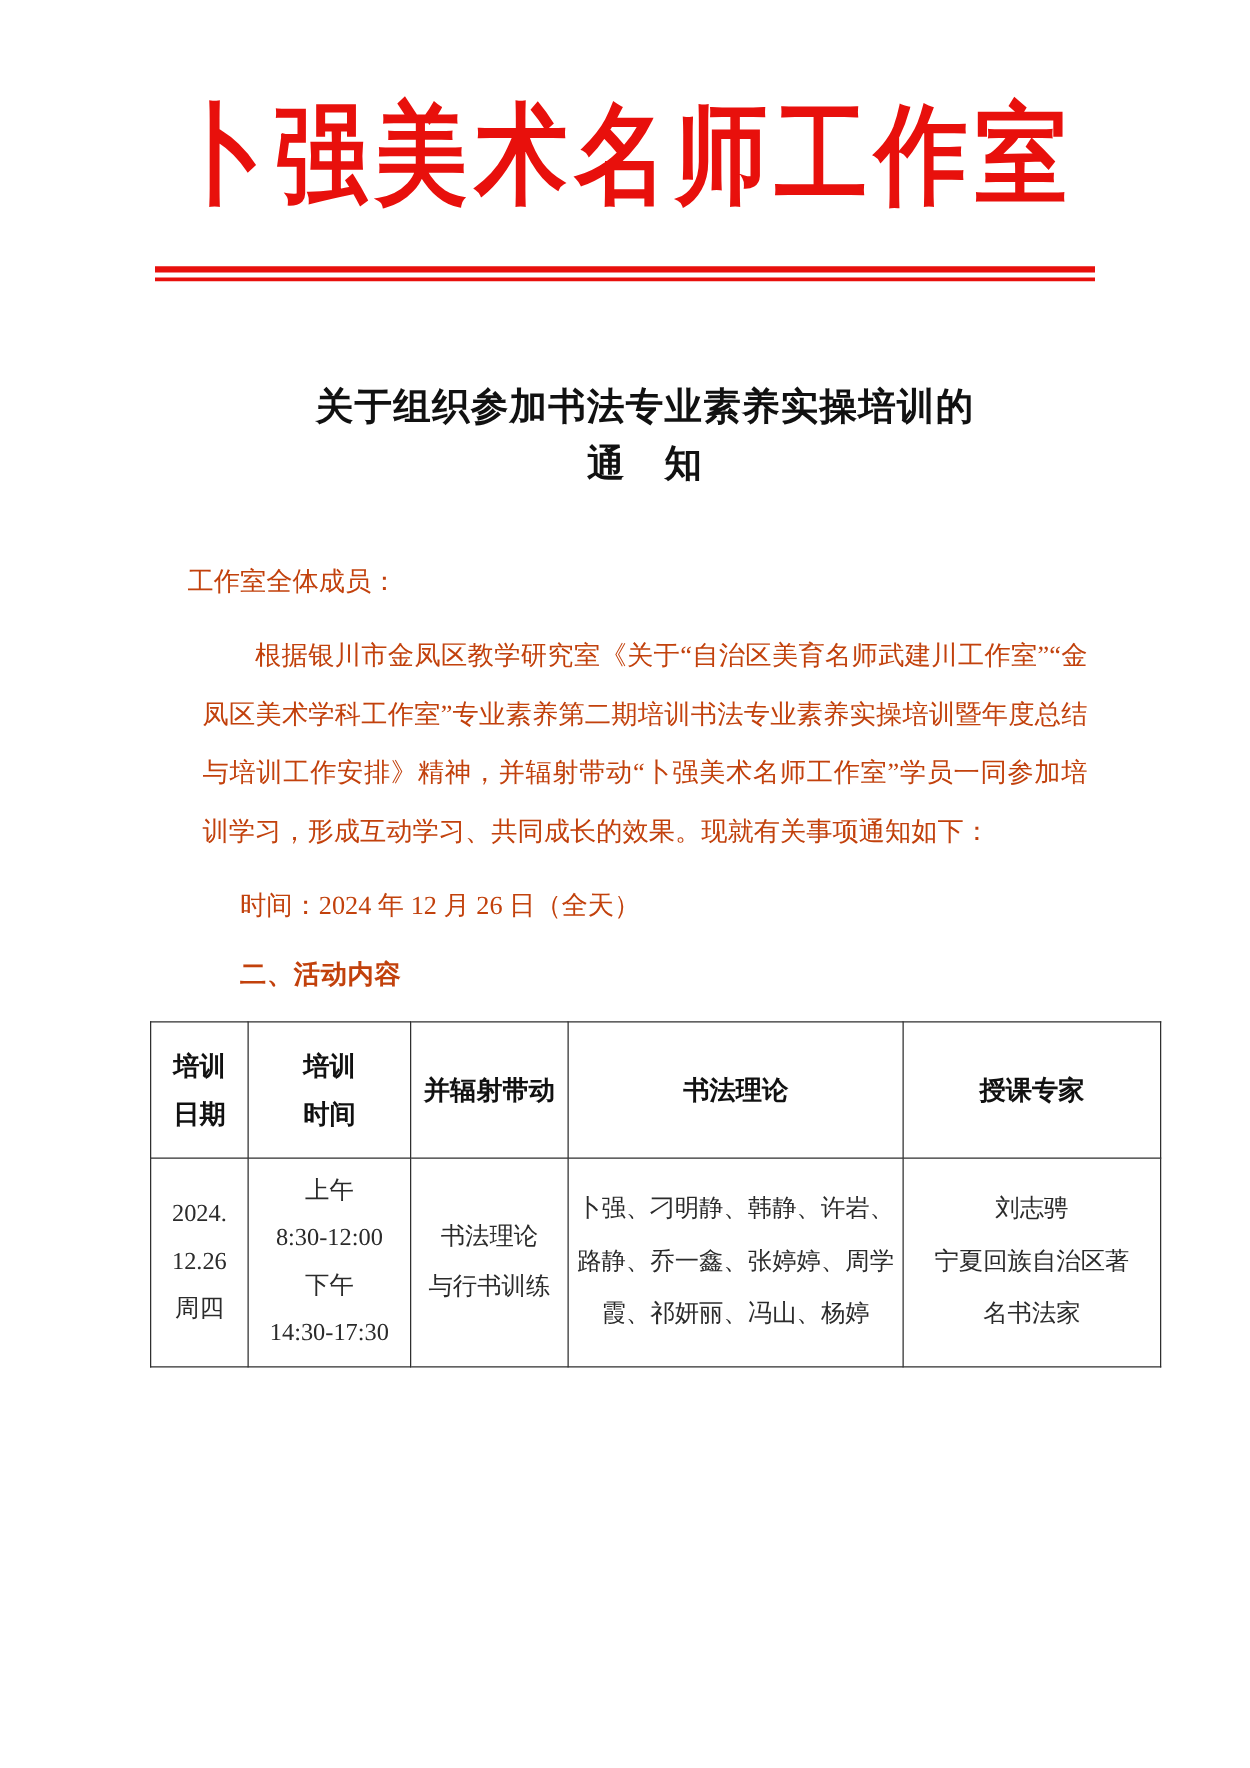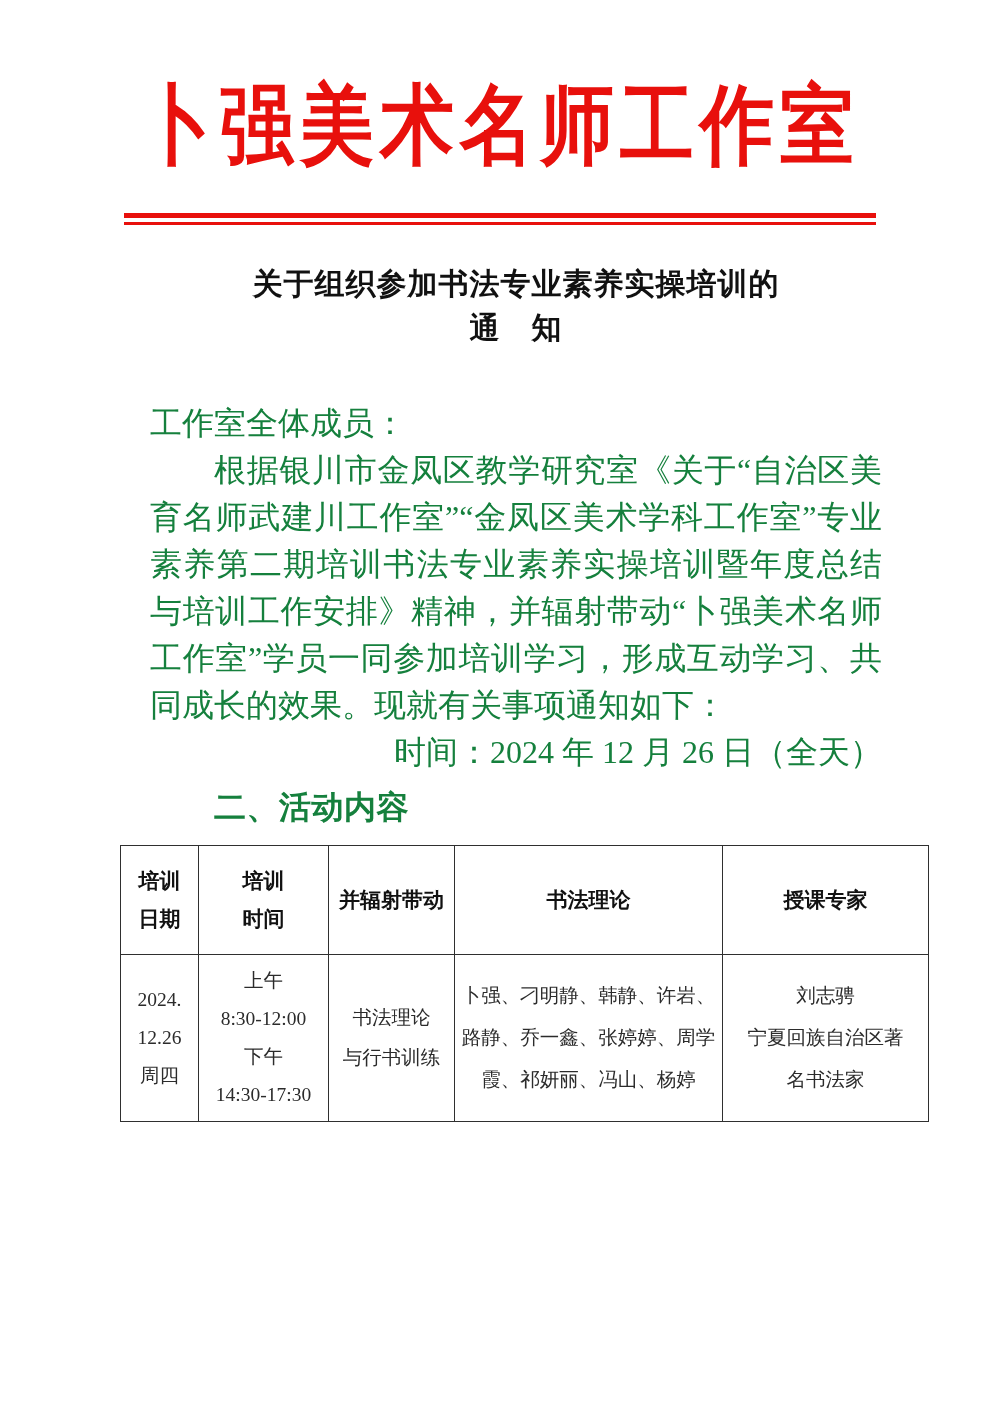--- a/index.html
+++ b/index.html
@@ -54,65 +54,64 @@
     height: 4px;
   }
   .rule-thin {
     height: 3px;
     background: #E8100C;
     width: 100%;
   }
 
   
   .doc-title {
-    margin-top: 36px;
+    margin-top: 78px;
     text-align: center;
     font-family: "Liberation Serif", "DejaVu Serif", serif;
     font-weight: 700;
     font-size: 30px;
     line-height: 1.55;
     letter-spacing: 1px;
     color: #111;
     padding-left: 32px;
   }
   .doc-title-line2 {
     letter-spacing: 1px;
-    font-family: Liberation Mono, monospace;
   }
 
   
   .body-area {
     margin: 46px 0 0 0;
     padding: 0 118px 0 150px;
-    font-size: 32px;
+    font-size: 21px;
     line-height: 47px;
-    color: #15803d;
+    color: #c2410c;
     text-align: justify;
     text-justify: inter-ideograph;
   }
   .salutation {
     margin: 0;
     text-align: left;
   }
   .para {
-    margin: 0;
+    margin: 12px;
     text-indent: 2em;
     text-align: justify;
     text-justify: inter-ideograph;
   }
   .section-head {
     margin: 8px 0 0 0;
     text-indent: 2em;
     font-weight: 700;
     letter-spacing: 0.5px;
   }
   .info-line {
     margin: 0;
     text-indent: 2em;
-    text-align: right;
+    text-align: left;
   }
 
   
   .table-wrap {
     margin: 14px auto 0 auto;
     width: 808px;
     padding-left: 48px;
   }
   table.schedule {
     border-collapse: collapse;

